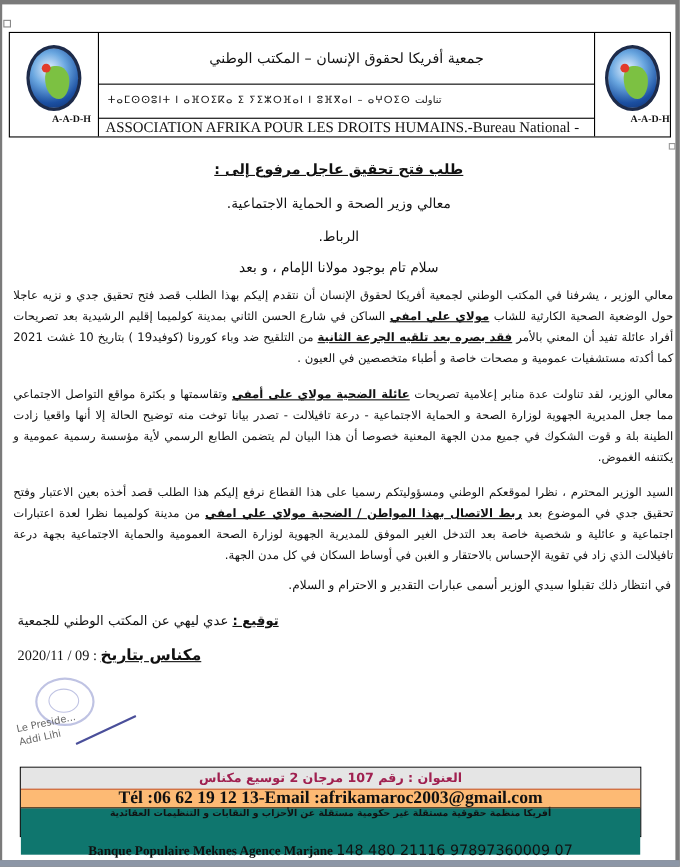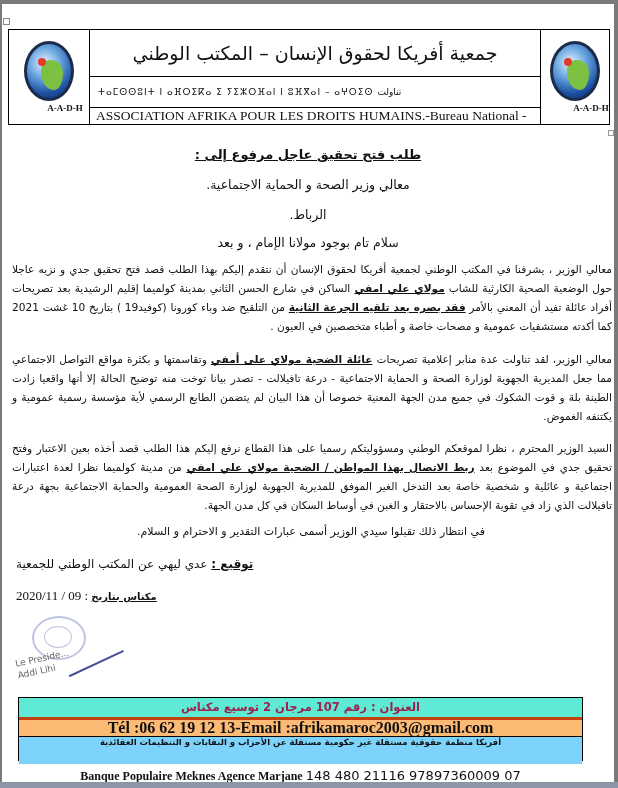--- a/index.html
+++ b/index.html
@@ -33,21 +33,21 @@
     .globe .africa {
       position:absolute; left: 14px; top: 16px; width: 22px; height: 30px;
       background: #7cc142; border-radius: 40% 55% 45% 60% / 35% 45% 55% 65%;
     }
     .globe .redspot { position:absolute; left:11px; top:14px; width:8px; height:8px; background:#e23b2b; border-radius:50%; }
     .logo-text { font-size: 9px; font-weight: bold; margin-top: 2px; letter-spacing: 0; margin-left: 32px; }
     .mid-cell { flex: 1; display: flex; flex-direction: column; }
     .mid-row1 { height: 47px; border-bottom: 1px solid #000; display:flex; align-items:center; justify-content:center; }
     .mid-row2 { height: 30px; border-bottom: 1px solid #000; display:flex; align-items:center; padding-left: 8px; font-family: "DejaVu Sans", sans-serif; font-size: 9px; letter-spacing: 1px; }
     .mid-row3 { flex: 1; display:flex; align-items:center; padding-left: 6px; font-size: 13.5px; }
-    .arabic-title { font-family: "DejaVu Sans", sans-serif; font-size: 19px; font-weight: normal; direction: rtl; }
+    .arabic-title { font-family: "DejaVu Sans", sans-serif; font-size: 13px; font-weight: normal; direction: rtl; }
 
     .subject {
       position:absolute; left: 0; width: 612px; top: 143px; text-align:center;
       font-family: "DejaVu Sans", sans-serif; font-weight: bold; font-size: 13px;
       direction: rtl; letter-spacing: 2px;
     }
     .subject span { text-decoration: underline; }
     .addressee { position:absolute; left:0; width:612px; text-align:center; font-family:"DejaVu Sans",sans-serif; font-size:12.5px; direction: rtl; letter-spacing: 2px; }
     .a1 { top: 173px; }
     .a2 { top: 203px; }
@@ -55,46 +55,46 @@
 
     .para {
       position:absolute; left: 10px; width: 600px;
       font-family: "DejaVu Sans", sans-serif; font-size: 10.6px; line-height: 19px;
       direction: rtl; text-align: justify; text-align-last: right;
     }
     .para b { font-weight: bold; text-decoration: underline; }
     .p1 { top: 256px; }
     .p2 { top: 346px; }
     .p3 { top: 435px; }
-    .closing { position:absolute; left:10px; width:598px; top: 521px; direction: rtl; text-align:center; font-family:"DejaVu Sans",sans-serif; font-size: 11px; letter-spacing: 1.5px; }
+    .closing { position:absolute; left:10px; width:598px; top: 521px; direction: rtl; font-family:"DejaVu Sans",sans-serif; font-size: 11px; letter-spacing: 1.5px; }
 
     .sig { position:absolute; left: 14px; top: 553px; font-family:"DejaVu Sans",sans-serif; font-size: 12px; direction: rtl; }
     .sig .lbl { font-weight: bold; text-decoration: underline; }
     .date { position:absolute; left: 14px; top: 584px; font-size: 13px; }
-    .date .lbl { font-family:"DejaVu Sans",sans-serif; font-weight:bold; text-decoration: underline; font-size: 10px; }
+    .date .lbl { font-family:"DejaVu Sans",sans-serif; font-weight:bold; text-decoration: underline; font-size: 14px; }
 
     .stamp {
       position:absolute; left: 30px; top: 612px; width: 50px; height: 40px;
       border: 2px solid #b9bde0; border-radius: 50%; opacity: 0.9;
     }
     .stamp-inner { position:absolute; left: 10px; top: 8px; width: 26px; height: 20px; border:1.5px solid #b9bde0; border-radius:50%; }
     .signature-scribble {
       position:absolute; left: 58px; top: 630px; width: 60px; height: 30px;
       border-bottom: 2px solid #4a4f9a; transform: rotate(-25deg);
     }
     .pres-text { position:absolute; left: 14px; top: 648px; font-size: 9px; color: #666; transform: rotate(-12deg); font-family: "DejaVu Sans", sans-serif; line-height: 12px; }
 
     
     .ftr {
       position:absolute; left: 16px; top: 693px; width: 565px; height: 64px;
       border: 1px solid #000; box-sizing: border-box;
     }
-    .fr1 { height: 19px; background: #5eead4; border-bottom: 3px solid #c2410c; text-align:center; color: #a02050; font-family:"DejaVu Sans",sans-serif; font-weight:bold; font-size: 11.5px; line-height: 19px; direction: rtl; }
+    .fr1 { height: 19px; background: #e5e5e5; border-bottom: 1px solid #c2410c; text-align:center; color: #a02050; font-family:"DejaVu Sans",sans-serif; font-weight:bold; font-size: 11.5px; line-height: 19px; direction: rtl; }
     .fr2 { height: 16px; background: #fdba74; border-bottom: 1px solid #000; text-align:center; color: #111; font-weight:bold; font-size: 16px; line-height: 16px; }
-    .fr3 { height: 27px; background: #7dd3fc; text-align:center; }
+    .fr3 { height: 42px; background: #0f766e; text-align:center; }
     .fr3 .ar { font-family:"DejaVu Sans",sans-serif; font-weight: bold; font-size: 8.5px; line-height: 11px; direction: rtl; }
     .fr3 .bank { font-size: 12px; font-weight: bold; line-height: 15px; margin-top: 20px; }
     .fr3 .bank .num { font-family: "DejaVu Sans", sans-serif; font-weight: normal; font-size: 13px; }
 
     .bottom-rule { position:absolute; left:0; top: 782px; width: 618px; height: 6px; background:#8c96a6; }
   </style>
 </head>
 <body>
 
 <div class="page">

